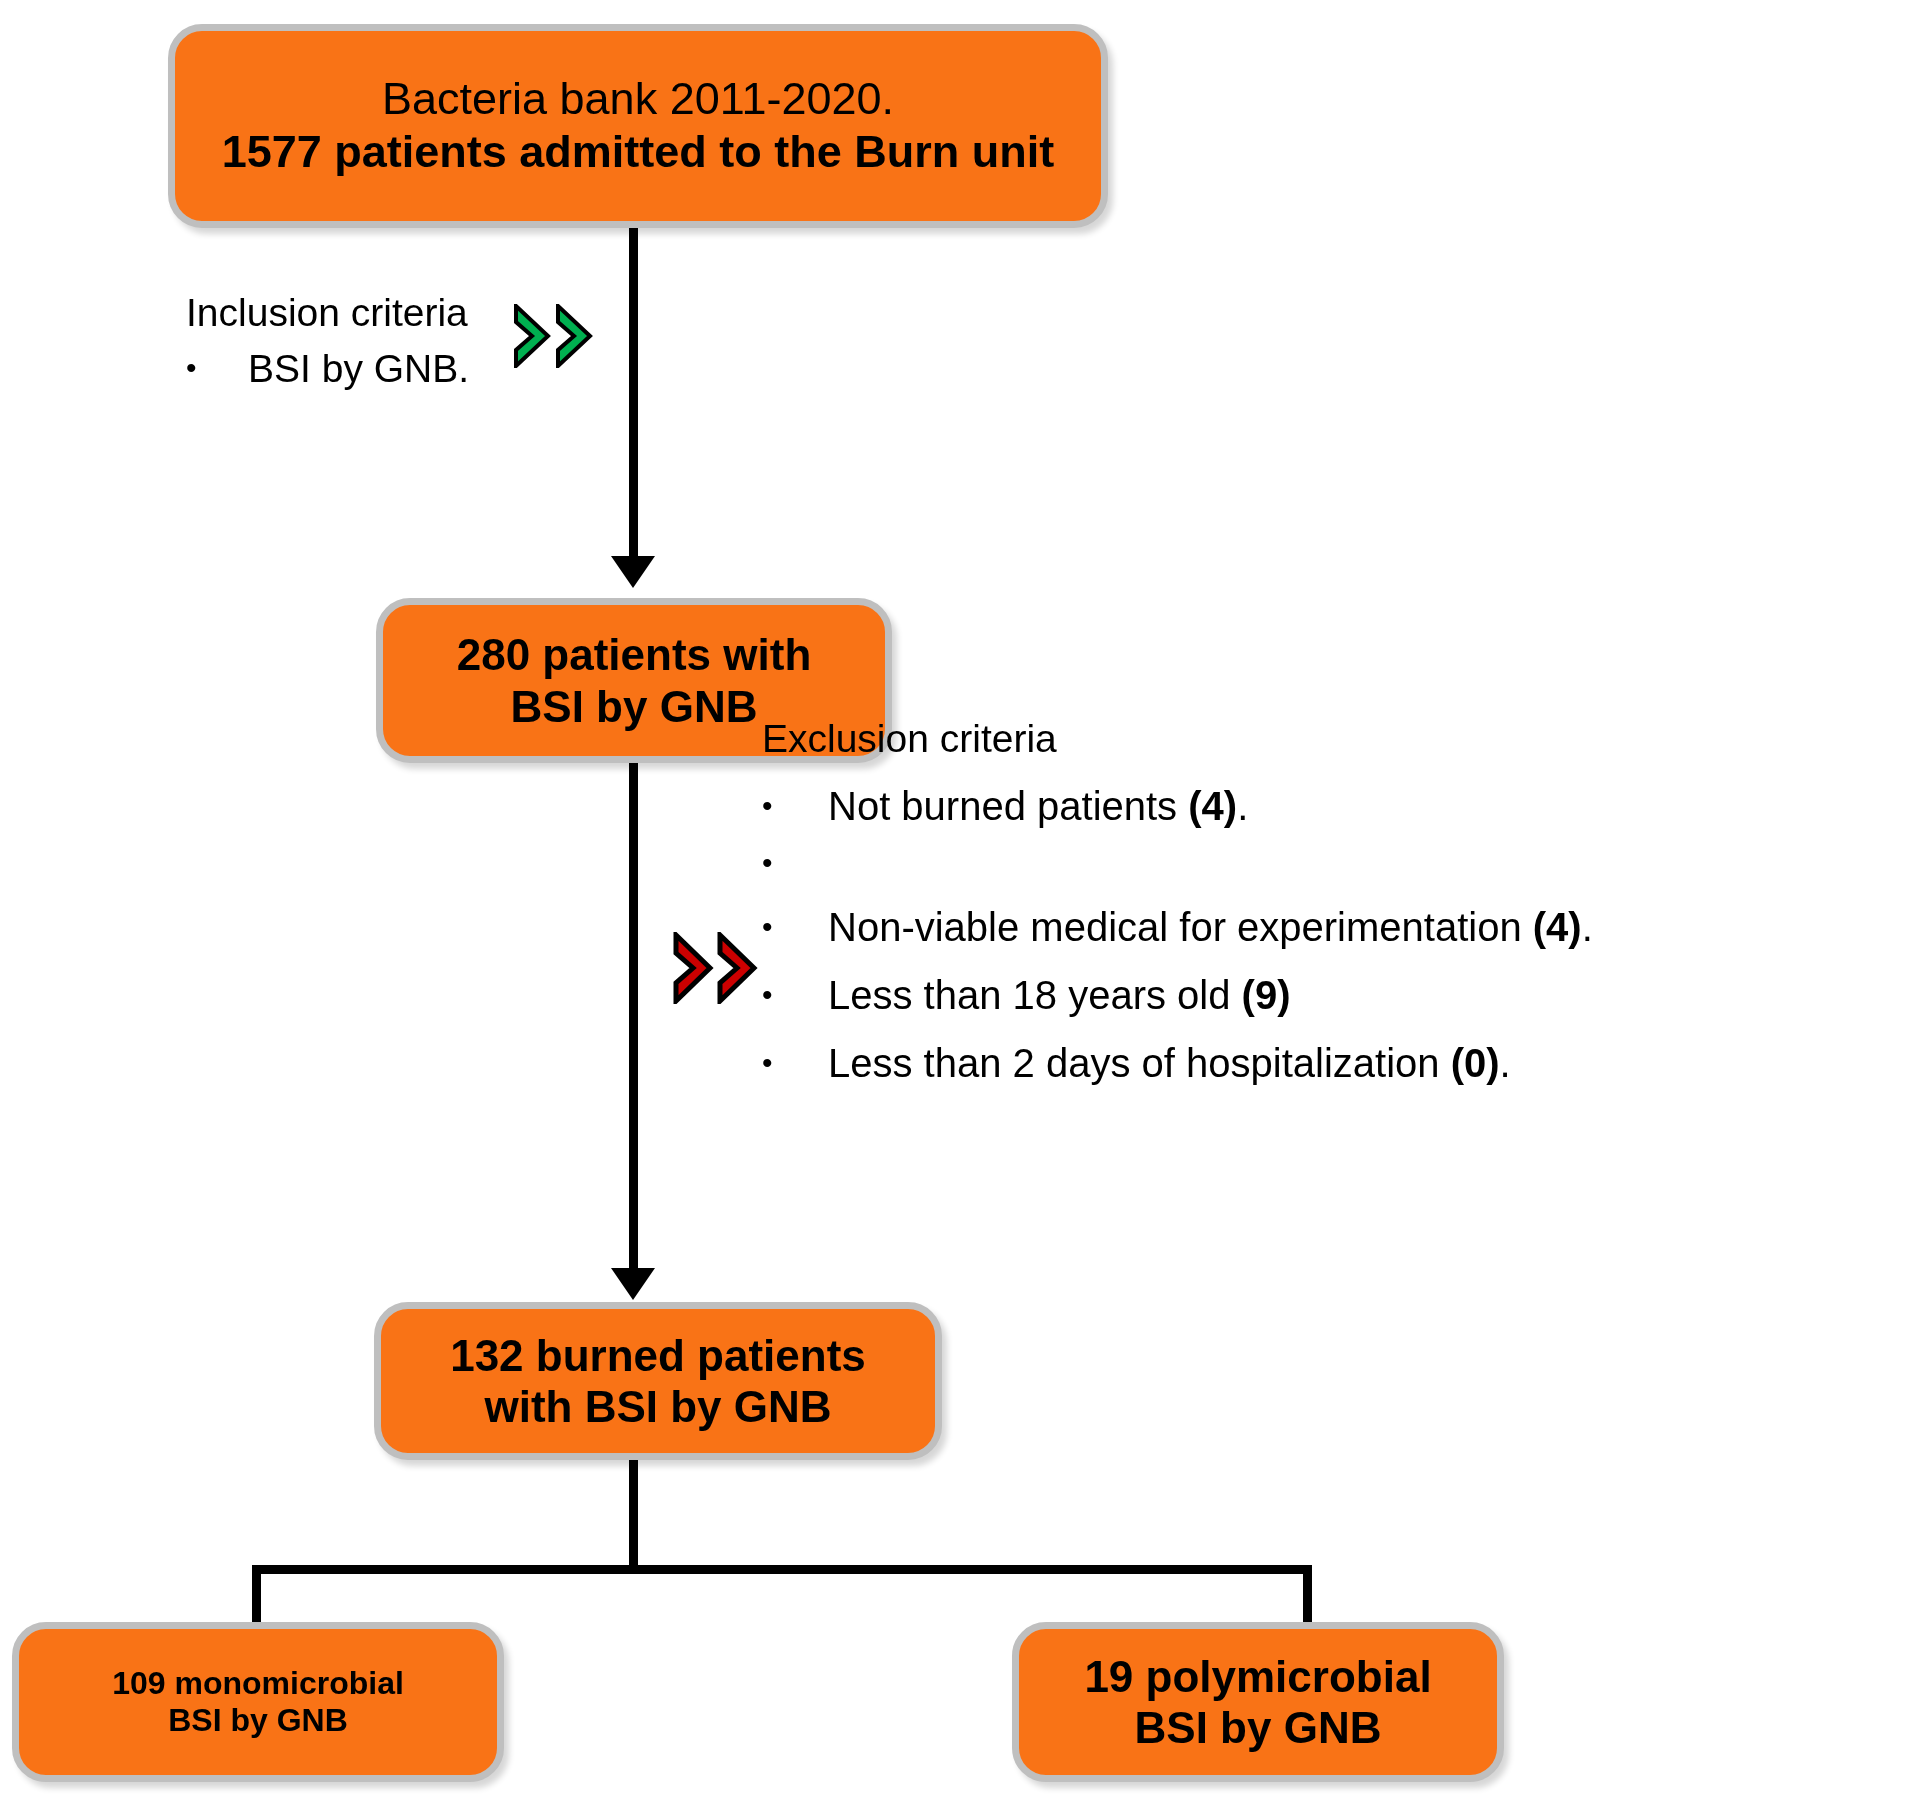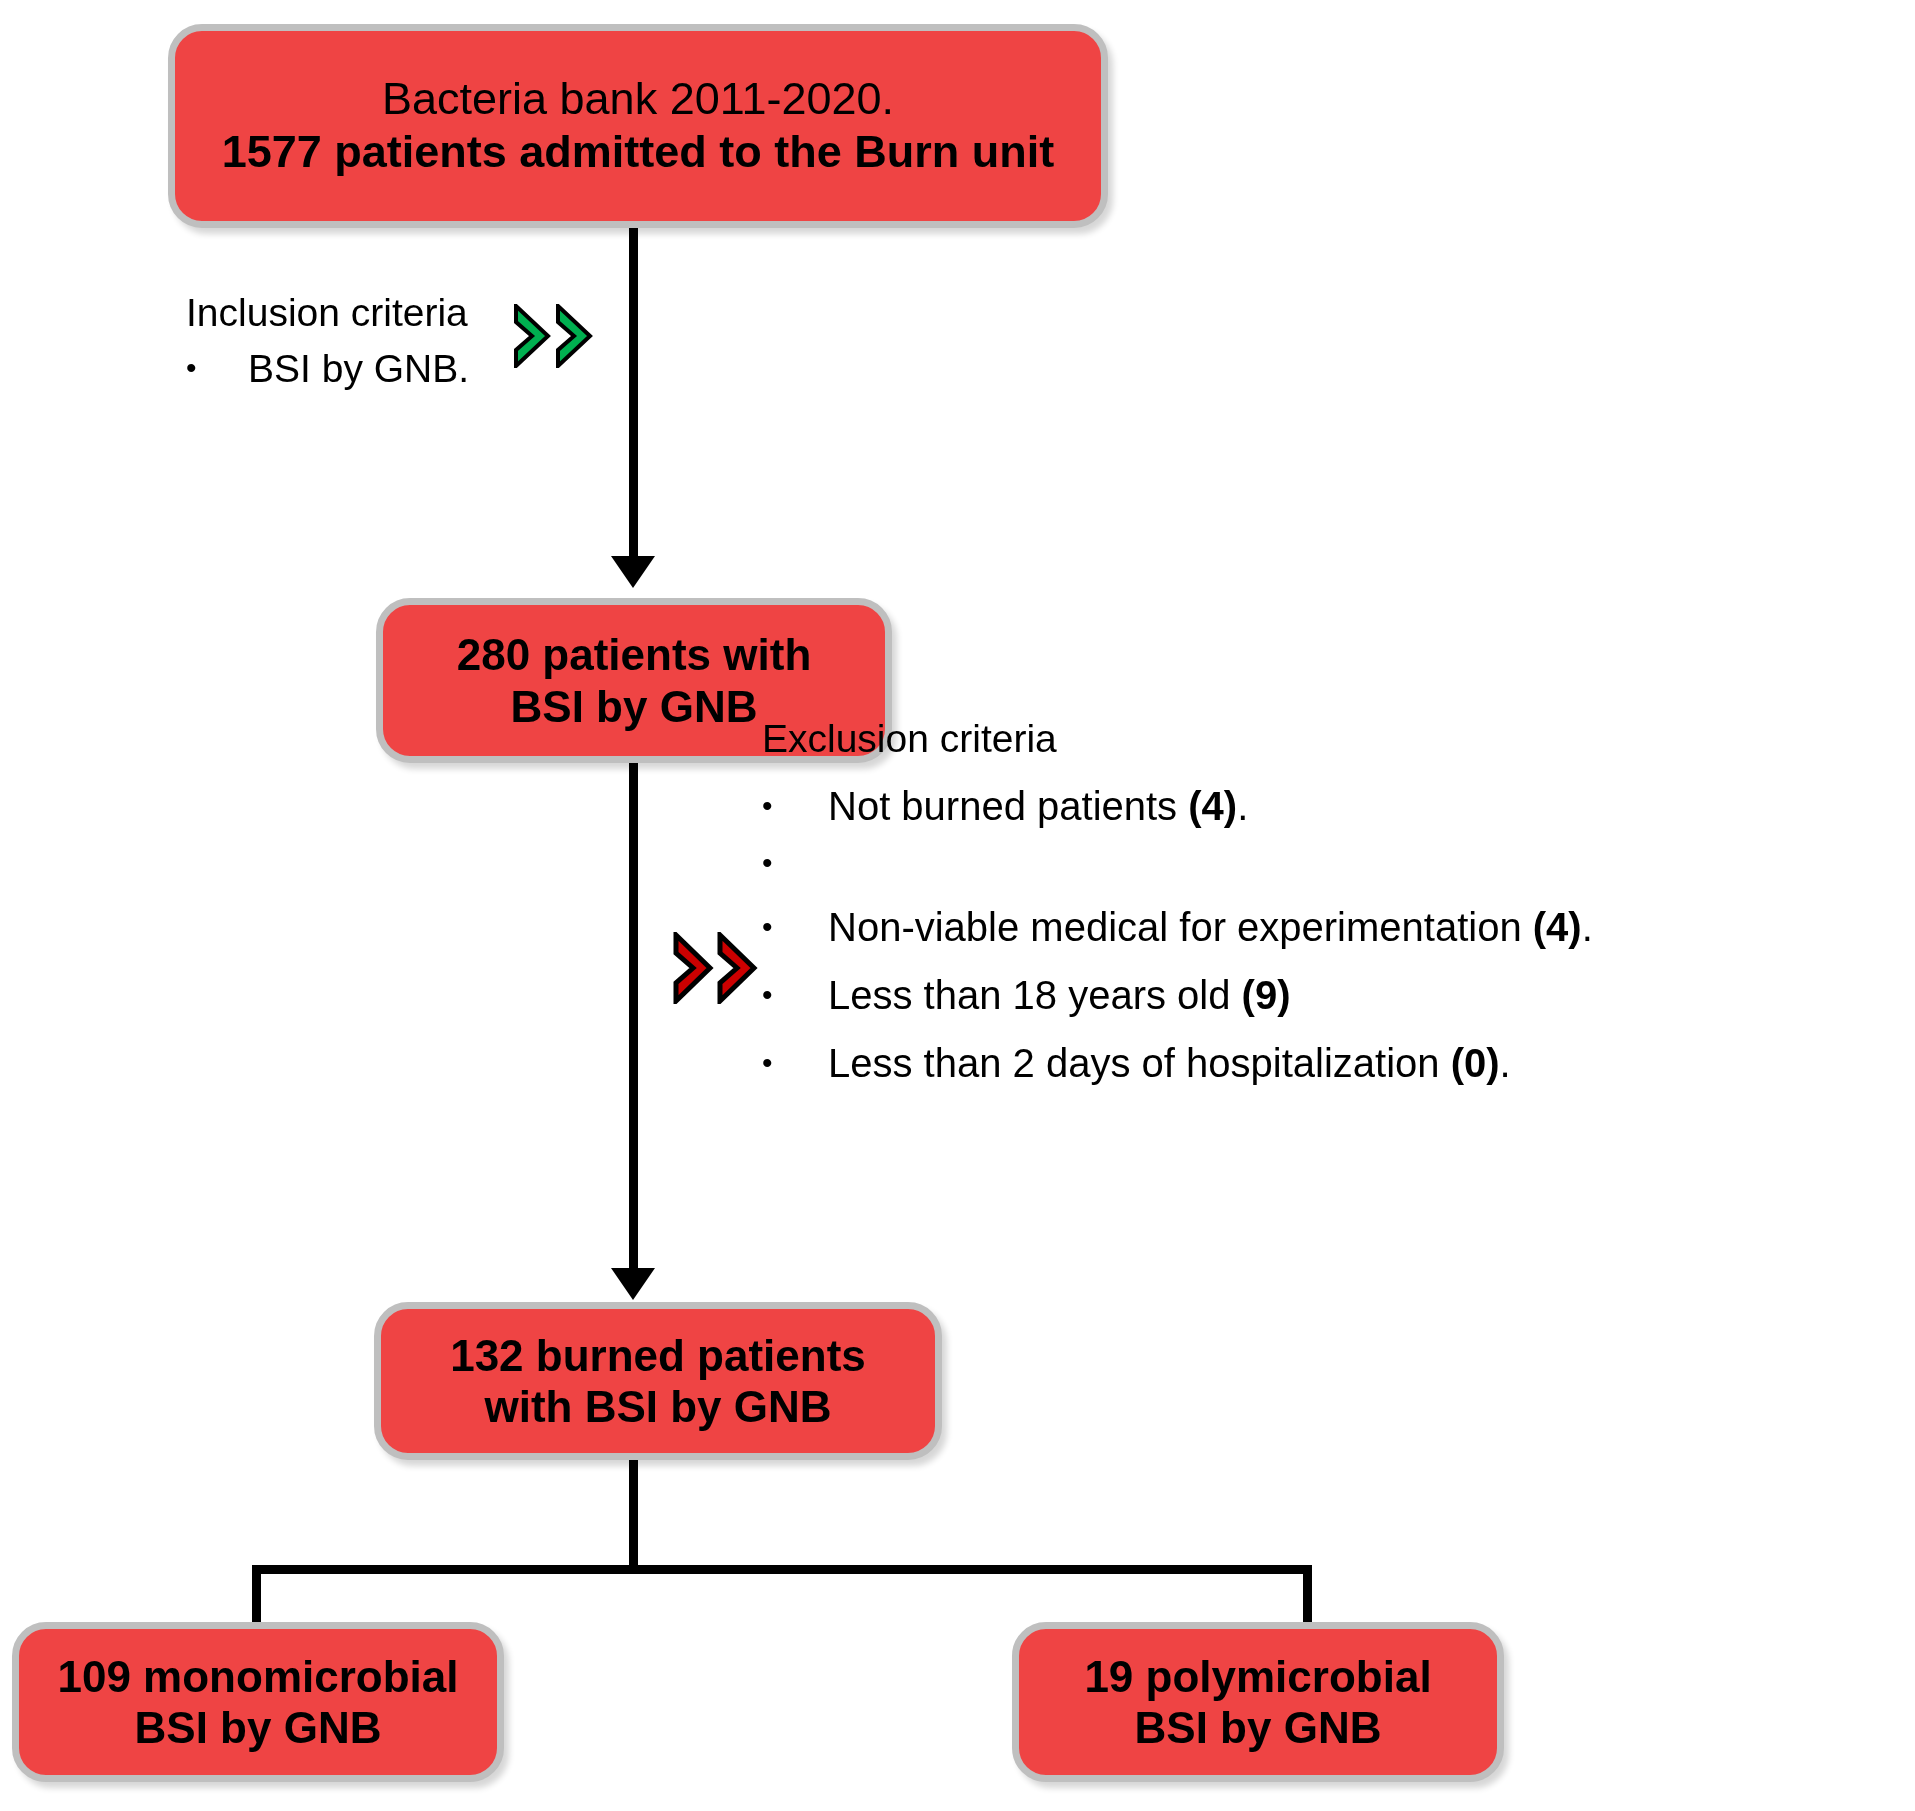--- a/index.html
+++ b/index.html
@@ -16,21 +16,21 @@
     width: 1915px;
     height: 1811px;
     background: #ffffff;
     overflow: hidden;
   }
 
   
   .node {
     position: absolute;
     box-sizing: border-box;
-    background: #ef4444;
+    background: #f97316;
     border: 7px solid #bfbfbf;
     border-radius: 34px;
     display: flex;
     flex-direction: column;
     align-items: center;
     justify-content: center;
     text-align: center;
     box-shadow: 5px 6px 6px rgba(0,0,0,0.16);
   }
   .node .line {
@@ -46,21 +46,21 @@
   #node-top .line { font-size: 45px; }
   #node-top .bold { font-size: 45px; }
 
   #node-150      { left: 376px; top: 598px;  width: 516px; height: 165px; }
   #node-150 .line { font-size: 44px; }
 
   #node-132      { left: 374px; top: 1302px; width: 568px; height: 158px; }
   #node-132 .line { font-size: 44px; }
 
   #node-mono     { left: 12px;  top: 1622px; width: 492px; height: 160px; }
-  #node-mono .line { font-size: 44px; }
+  #node-mono .line { font-size: 32px; }
 
   #node-poly     { left: 1012px; top: 1622px; width: 492px; height: 160px; }
   #node-poly .line { font-size: 44px; }
 
   
   .vline {
     position: absolute;
     background: #000000;
     width: 9px;
   }

